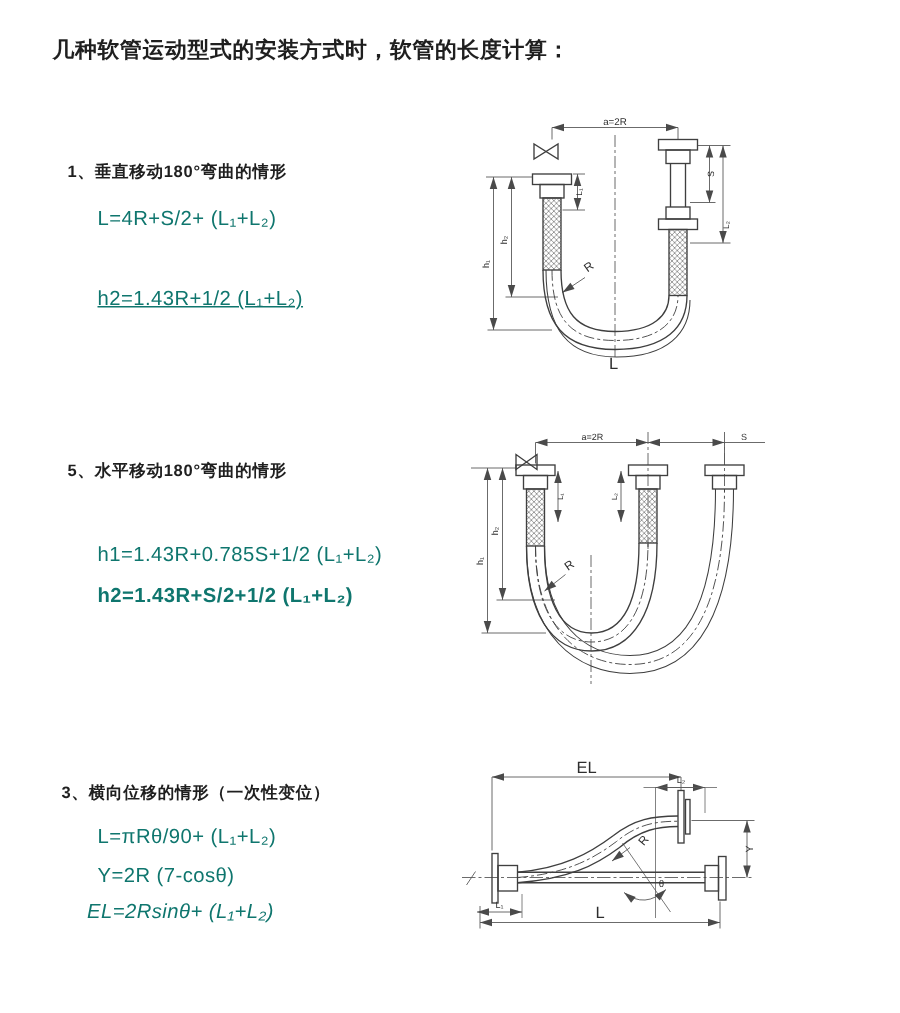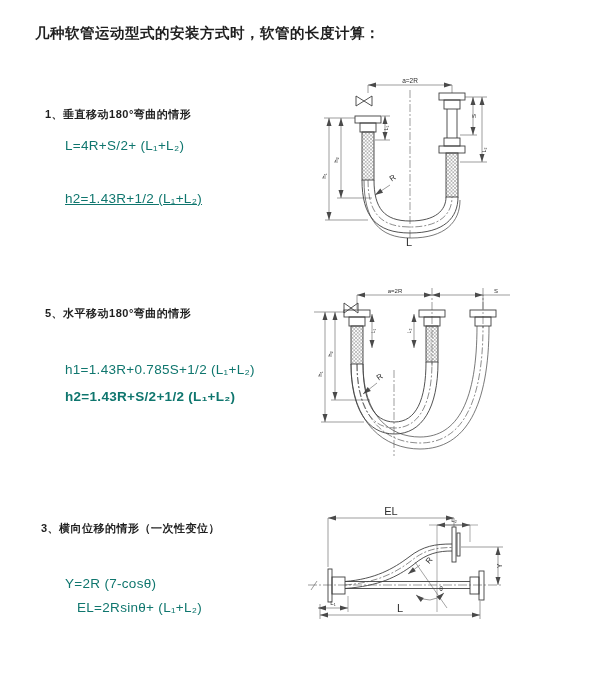--- a/index.html
+++ b/index.html
@@ -30,22 +30,23 @@
 
   <div class="heading" style="left:45px; top:107px;">1、垂直移动180°弯曲的情形</div>
   <div class="formula" style="left:65px; top:138px;">L=4R+S/2+ (L₁+L₂)</div>
   <div class="formula" style="left:65px; top:191px;text-decoration:underline;">h2=1.43R+1/2 (L₁+L₂)</div>
 
   <div class="heading" style="left:45px; top:306px;">5、水平移动180°弯曲的情形</div>
   <div class="formula" style="left:65px; top:362px;">h1=1.43R+0.785S+1/2 (L₁+L₂)</div>
   <div class="formula" style="left:65px; top:389px;font-weight:bold;">h2=1.43R+S/2+1/2 (L₁+L₂)</div>
 
   <div class="heading" style="left:41px; top:521px;">3、横向位移的情形（一次性变位）</div>
+  <div class="formula" style="left:65px; top:550px;">L=πRθ/90+ (L₁+L₂)</div>
   <div class="formula" style="left:65px; top:576px;">Y=2R (7-cosθ)</div>
-  <div class="formula" style="left:77px; top:600px;">EL=2Rsinθ+ (L₁+L₂)</div>
+  <div class="formula" style="left:58px; top:600px;font-style:italic;">EL=2Rsinθ+ (L₁+L₂)</div>
 
   <svg class="diagram" style="left:308px; top:76px;" width="252" height="178" viewBox="0 0 252 178">
     <defs>
       <marker id="m1e" markerWidth="9" markerHeight="6" refX="8.5" refY="3" orient="auto" markerUnits="userSpaceOnUse">
         <path d="M0.5,0.5 L8.5,3 L0.5,5.5 Z" fill="#4a4a4a"></path>
       </marker>
       <marker id="m1s" markerWidth="9" markerHeight="6" refX="8.5" refY="3" orient="auto-start-reverse" markerUnits="userSpaceOnUse">
         <path d="M0.5,0.5 L8.5,3 L0.5,5.5 Z" fill="#4a4a4a"></path>
       </marker>
       <pattern id="hp1" width="3.5" height="3.5" patternUnits="userSpaceOnUse">

